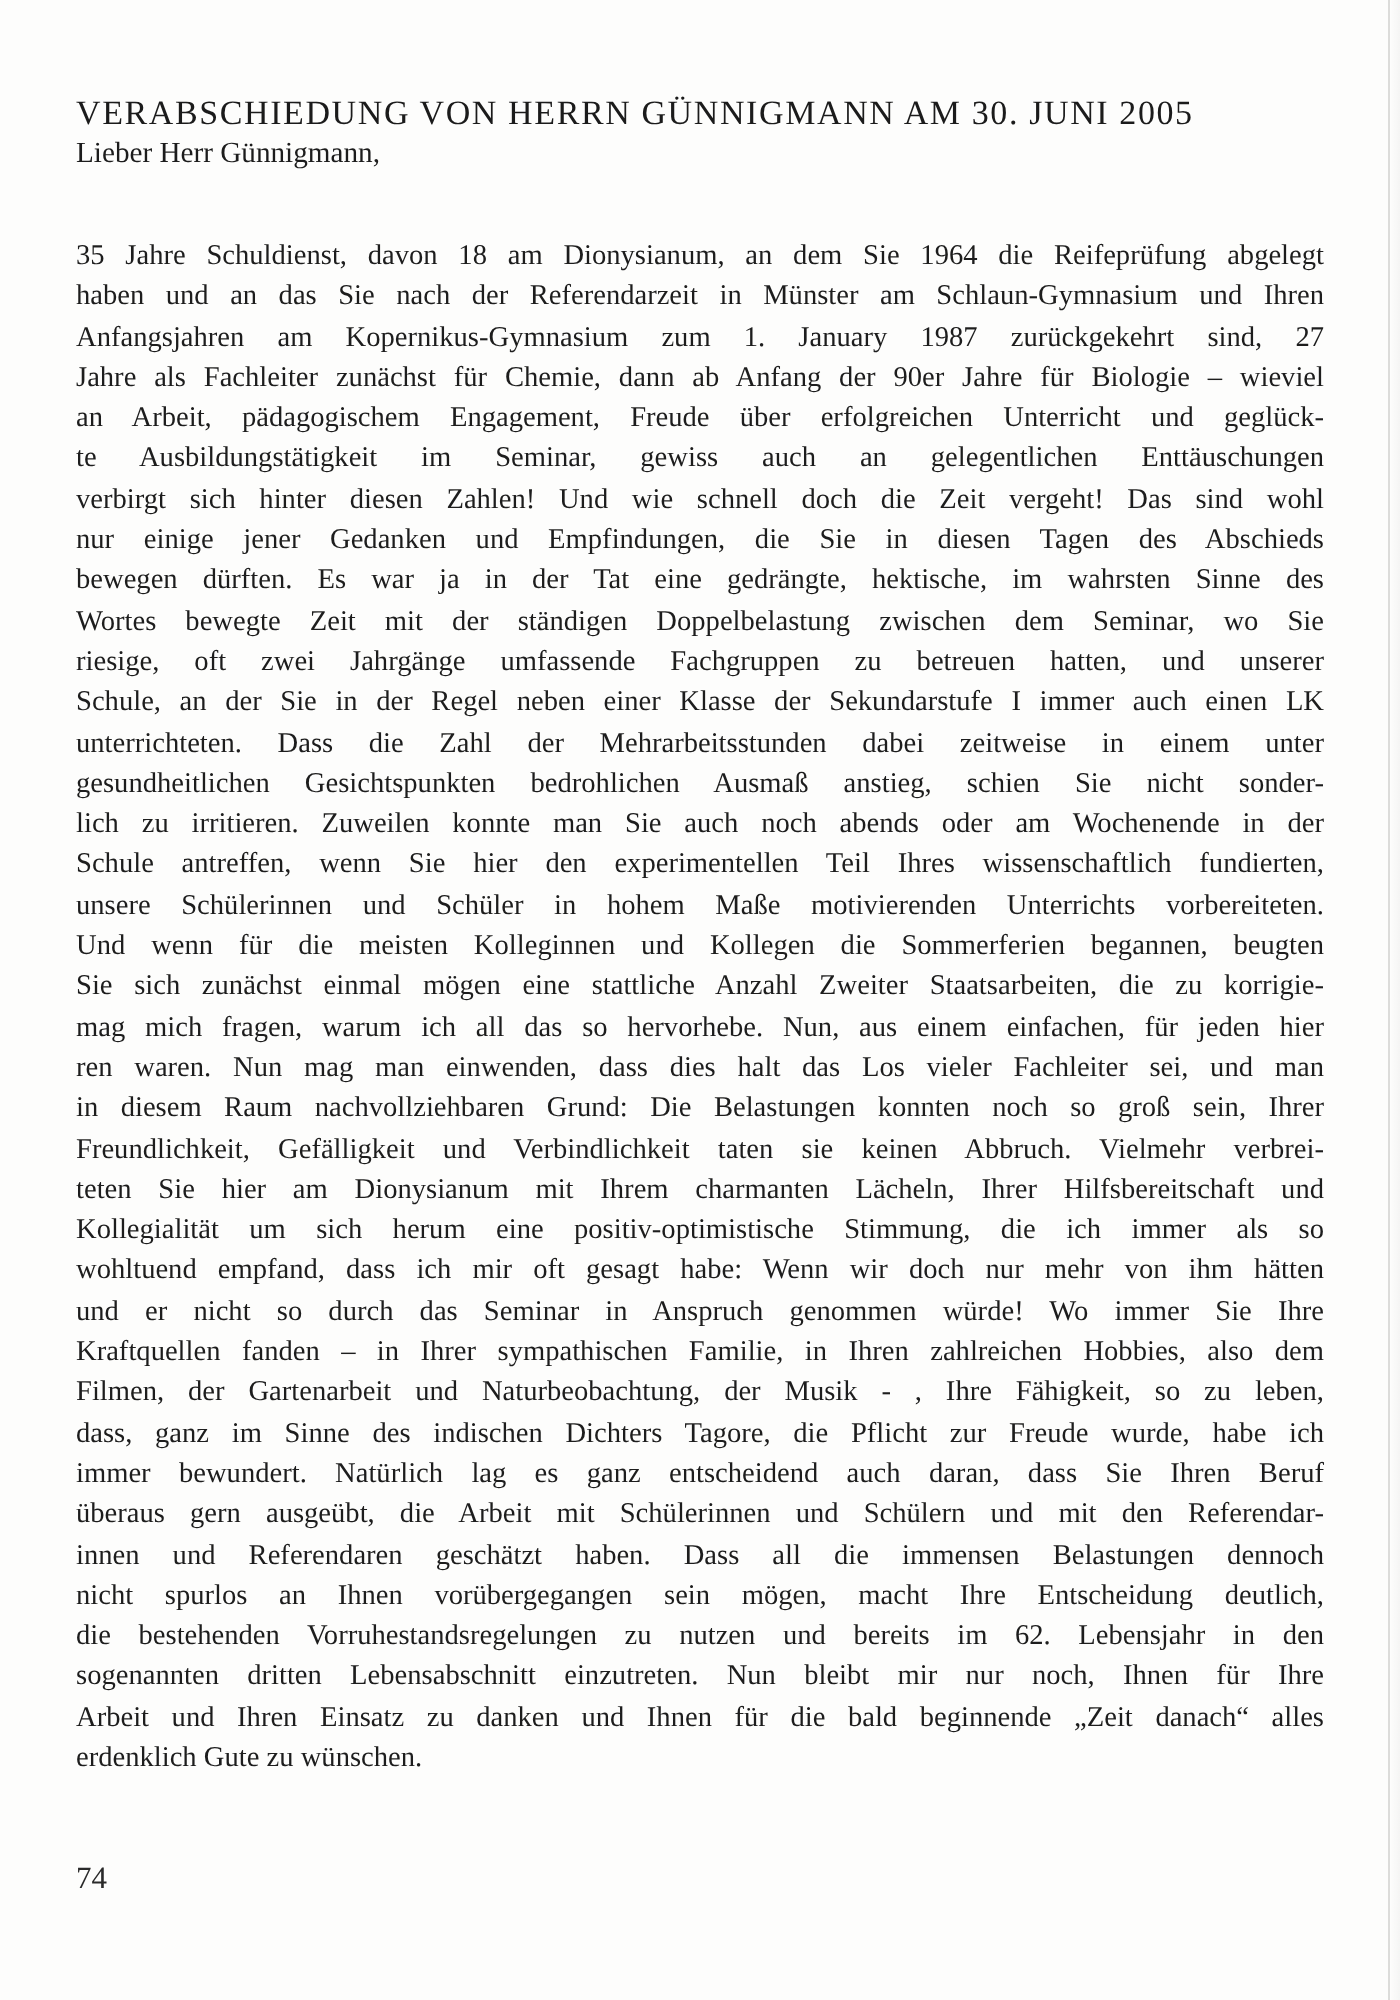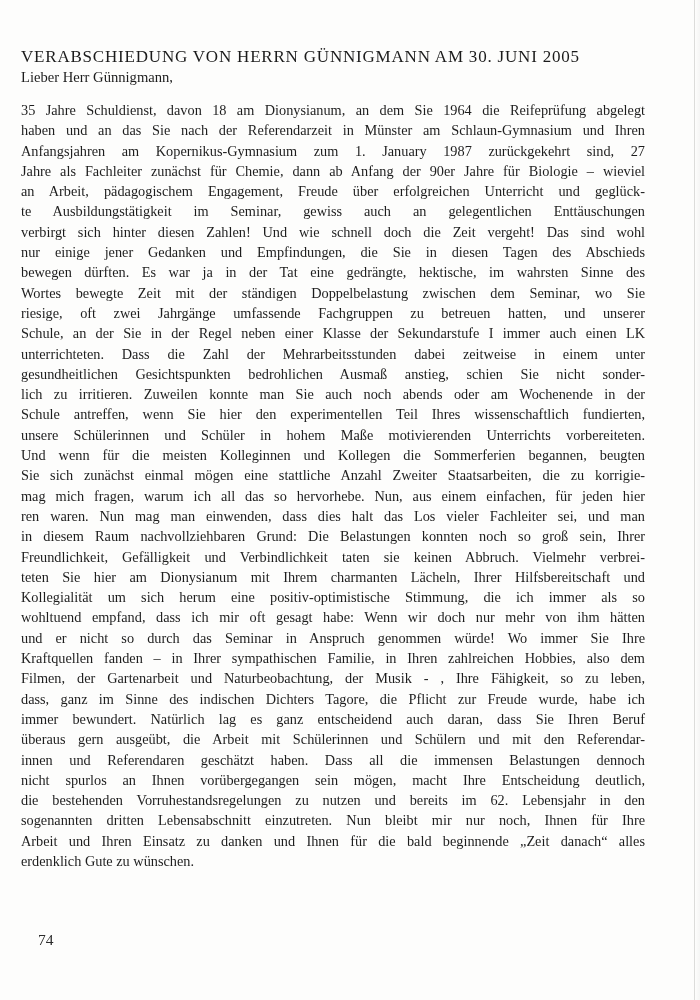--- a/index.html
+++ b/index.html
@@ -8,36 +8,36 @@
     background: #fdfdfc;
     font-family: "Liberation Serif", "DejaVu Serif", serif;
     color: #1c1c1c;
     position: relative;
     overflow: hidden;
   }
   .page {
     position: relative;
     width: 700px;
     height: 745px;
-    padding: 47px 38px 0 21px;
+    padding: 47px 38px 0 38px;
   }
   .doc-title {
     font-size: 17px;
     line-height: 20px;
     font-weight: normal;
     letter-spacing: 0.8px;
     white-space: nowrap;
     color: #1b1b1b;
   }
   .salutation {
     font-size: 14.6px;
     line-height: 20px;
   }
   .body-block {
-    margin-top: 13px;
+    margin-top: 31px;
     width: 624px;
   }
   .body-block .line {
     font-size: 14.3px;
     line-height: 20.3px;
     text-align: justify;
     text-align-last: justify;
     white-space: nowrap;
     overflow: visible;
     color: #1d1d1d;

